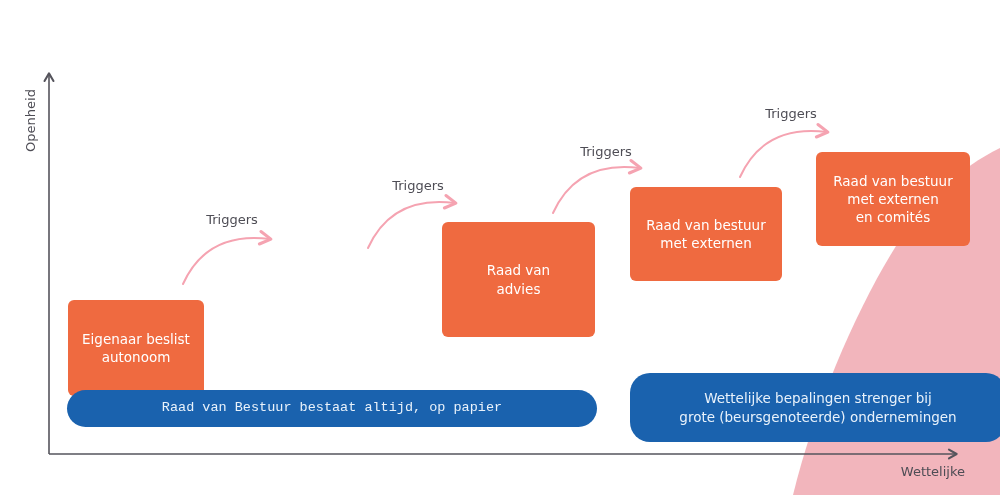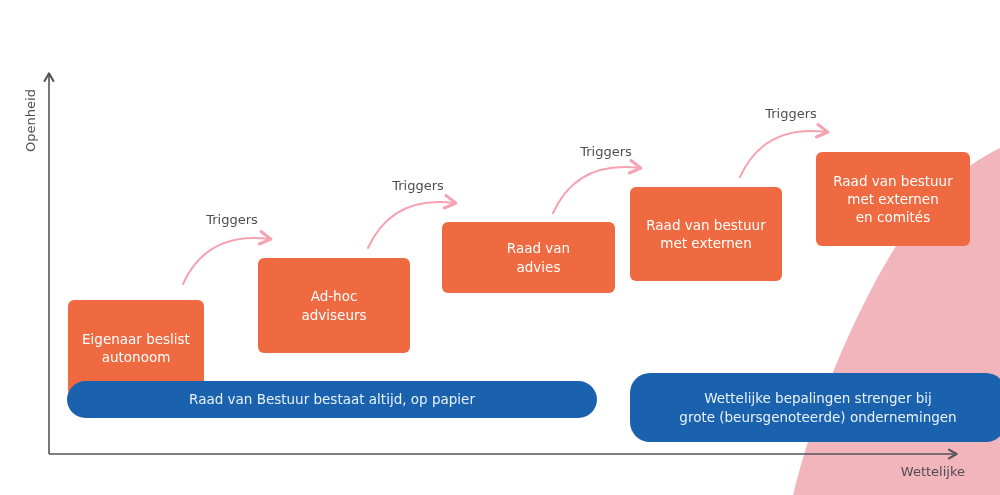--- a/index.html
+++ b/index.html
@@ -24,25 +24,25 @@
     font-size:13.5px;line-height:1.35;white-space:pre-line;
   }
   
   .trigger-label{position:absolute;z-index:2;width:100px;text-align:center;font-size:13px;color:#4e4d55;}
   
   .bar{
     position:absolute;z-index:2;background:#1a62ae;color:#e9f2fb;
     display:flex;align-items:center;justify-content:center;text-align:center;
     font-size:13.5px;line-height:1.4;white-space:pre-line;
   }
-  #bar-1{left:67px;top:381px;width:530px;height:37px;border-radius:18.5px;}
+  #bar-1{left:67px;top:390px;width:530px;height:37px;border-radius:18.5px;font-family:Liberation Mono, monospace;}
   #bar-2{left:630px;top:373px;width:376px;height:69px;border-radius:20px;}
   #stage-1{left:68px;top:300px;width:136px;height:96px;}
   #stage-2{left:258px;top:258px;width:152px;height:95px;}
-  #stage-3{left:442px;top:222px;width:153px;height:71px;padding-left:20px;}
+  #stage-3{left:442px;top:222px;width:153px;height:115px;}
   #stage-4{left:630px;top:187px;width:152px;height:94px;}
   #stage-5{left:816px;top:152px;width:154px;height:94px;}
   #trigger-1{left:182px;top:212px;}
   #trigger-2{left:368px;top:178px;}
   #trigger-3{left:556px;top:144px;}
   #trigger-4{left:741px;top:106px;}
 </style>
 </head>
 <body>
 
@@ -73,22 +73,20 @@
   <div id="y-axis-label" class="axis-label">Openheid</div>
   <div id="x-axis-label" class="axis-label">Wettelijke</div>
 
   <div id="trigger-1" class="trigger-label">Triggers</div>
   <div id="trigger-2" class="trigger-label">Triggers</div>
   <div id="trigger-3" class="trigger-label">Triggers</div>
   <div id="trigger-4" class="trigger-label">Triggers</div>
 
   <div id="stage-1" class="stage">Eigenaar beslist
 autonoom</div>
-  <div id="stage-2" class="stage">Ad-hoc
-adviseurs</div>
   <div id="stage-3" class="stage">Raad van
 advies</div>
   <div id="stage-4" class="stage">Raad van bestuur
 met externen</div>
   <div id="stage-5" class="stage">Raad van bestuur
 met externen
 en comités</div>
 
   <div id="bar-1" class="bar">Raad van Bestuur bestaat altijd, op papier</div>
   <div id="bar-2" class="bar">Wettelijke bepalingen strenger bij

